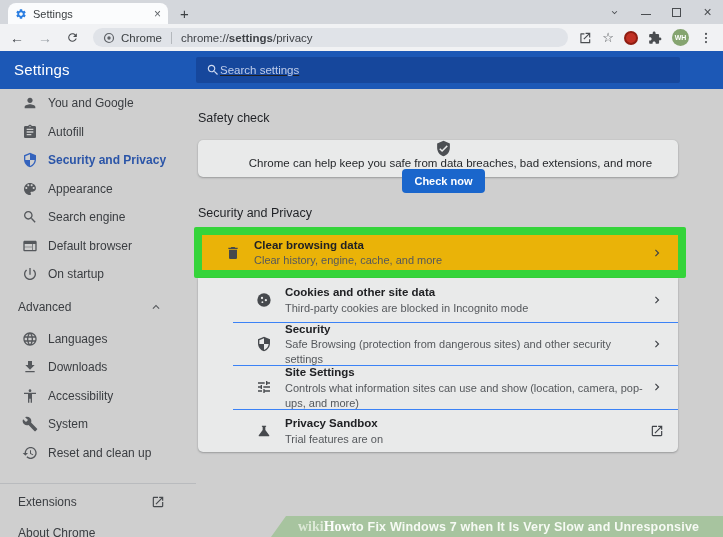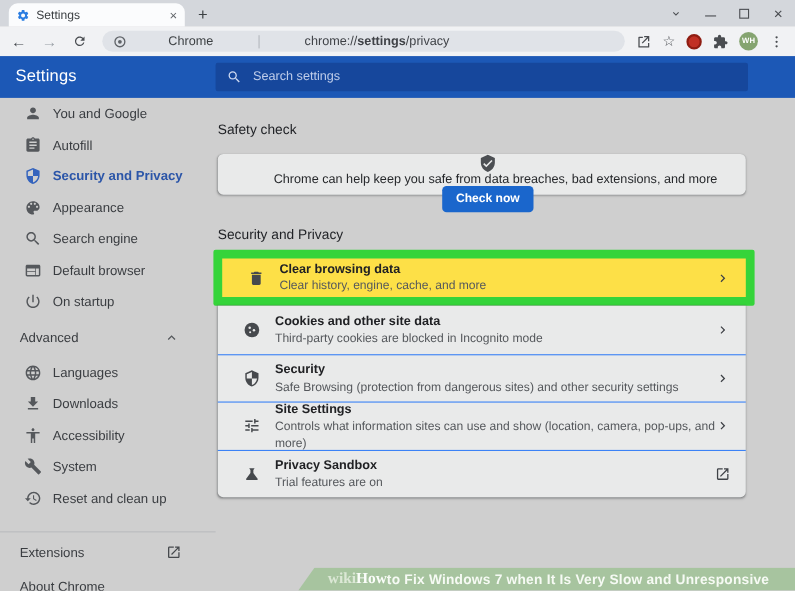--- a/index.html
+++ b/index.html
@@ -43,21 +43,20 @@
   }
   .nav-btn { font-size:14px; color:#3f4348; margin-right:14px; line-height:1; }
   .nav-btn.disabled { color:#9aa0a6; }
   .nav-btn.reload { margin-right:8px; color:#4a4d51; }
   .nav-btn.reload svg { width:13px; height:13px; fill:currentColor; }
   .omnibox {
     flex:1; height:19px; margin:0 10px 0 6px;
     background:#e0e3e8; border-radius:10px;
     display:flex; align-items:center; padding:0 10px;
     font-size:11.5px;
-    gap:32px;
   }
   .chip-icon { width:12px; height:12px; margin-right:6px; color:#5f6368; }
   .chip-icon svg { width:12px; height:12px; }
   .chip-label { color:#3c4043; }
   .omni-divider { width:1px; height:12px; background:#b4b8bd; margin:0 9px; }
   .url { color:#3f4247; white-space:nowrap; }
   .url b { font-weight:bold; }
   .tb-right { display:flex; align-items:center; gap:10px; }
   .tb-ic { width:14px; height:14px; color:#4a4d51; }
   .tb-ic svg { width:14px; height:14px; fill:currentColor; }
@@ -66,21 +65,21 @@
   .avatar { width:17px; height:17px; border-radius:50%; background:#85a470; color:#fff;
             font-size:7px; font-weight:bold; display:flex; align-items:center; justify-content:center; }
   .dots svg { width:14px; height:14px; fill:#4a4d51; }
 
   
   .settings-header { position:relative; height:38px; background:#1c58b6; }
   .header-title { position:absolute; left:14px; top:10px; color:#fff; font-size:15px; letter-spacing:.2px; }
   .search-box {
     position:absolute; left:196px; top:6px; width:484px; height:26px;
     background:#16479c; border-radius:2px;
-    display:flex; align-items:center; padding:0 10px; gap:10px;
+    display:flex; align-items:center; padding:0 10px; text-decoration:underline;
   }
   .search-box svg { width:14px; height:14px; fill:#cfdaf1; flex:none; }
   .search-input {
     background:transparent; border:none; outline:none; color:#e8eefb;
     font-size:11.5px; width:100%; font-family:"Liberation Sans",sans-serif;
   }
   .search-input::placeholder { color:#bfcdea; opacity:1; }
 
   
   .app-body { display:flex; height:448px; }
@@ -103,20 +102,21 @@
     padding:0 31px 0 18px; font-size:12px; color:#3a3d41; margin-top:5px;
   }
   .side-footer-item .ic { width:14px; height:14px; color:#46494d; }
 
   
   .content { flex:1; padding:22px 0 0 2px; }
   .section-heading { font-size:12.5px; color:#1f2125; font-weight:normal; }
   .card {
     width:480px; background:#e9eaea; border-radius:5px;
     box-shadow:0 1px 2px rgba(60,64,67,.35), 0 0 1px rgba(60,64,67,.2);
+    padding-left:35px;
   }
   .safety-card {
     margin-top:15px; height:37px;
     display:flex; align-items:center; padding:0 12px 0 23px;flex-direction:column;
   }
   .safety-card .ic { width:17px; height:17px; color:#4c4f53; }
   .safety-text { flex:1; margin-left:14px; font-size:11.5px; color:#26282b; }
   .primary-btn {
     background:#1a66cc; color:#fff; border:none; border-radius:4px;
     font-size:11px; font-weight:bold; padding:6px 12px;
@@ -124,21 +124,21 @@
   }
   .heading-privacy { margin-top:29px; }
 
   .green-highlight {
     margin-top:7px; margin-left:-4px; width:492px;
     background:#35d43a; padding:8px; border-radius:2px;
   }
   .row {
     display:flex; align-items:center; padding:0 14px 0 23px;
   }
-  .row-white { background:#fde047; height:35px; }
+  .row-white { background:#eab308; height:35px; }
   .rows-card { border-radius:0 0 5px 5px; }
   .rows-card .row { height:43.5px; }
   .rows-card .row + .row { border-top:1px solid #3b82f6; }
   .row .ic { color:#46494d; }
   .row-text { flex:1; margin-left:13px; }
   .row-title { font-size:11.5px; font-weight:bold; color:#202124; line-height:1.45; }
   .row-sub { font-size:11px; color:#55585c; line-height:1.35; }
   .trailing { width:14px; height:14px; color:#3f4247; }
   .trailing svg { width:14px; height:14px; fill:currentColor; }
 

